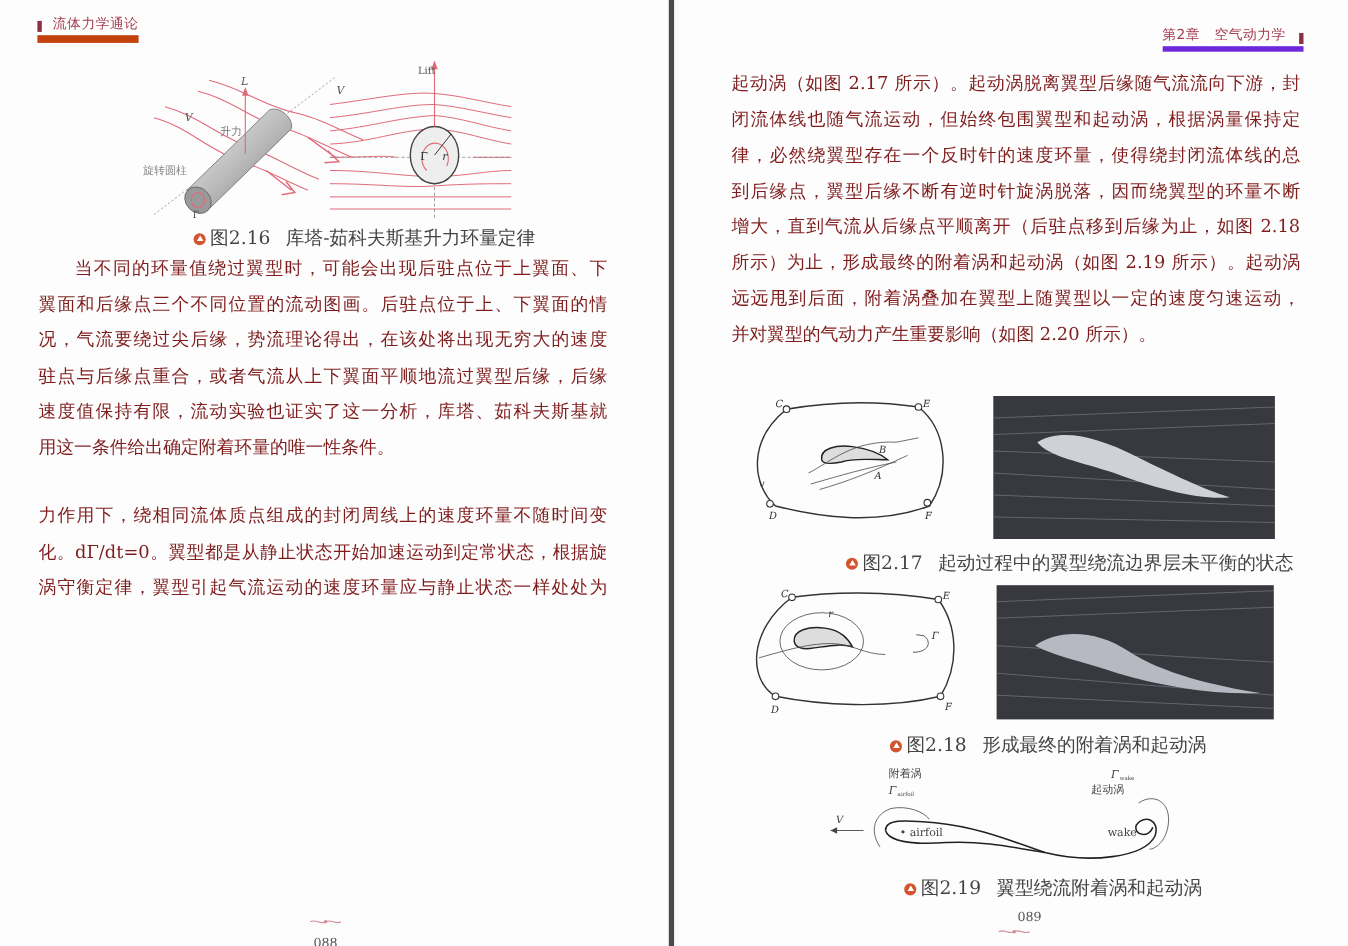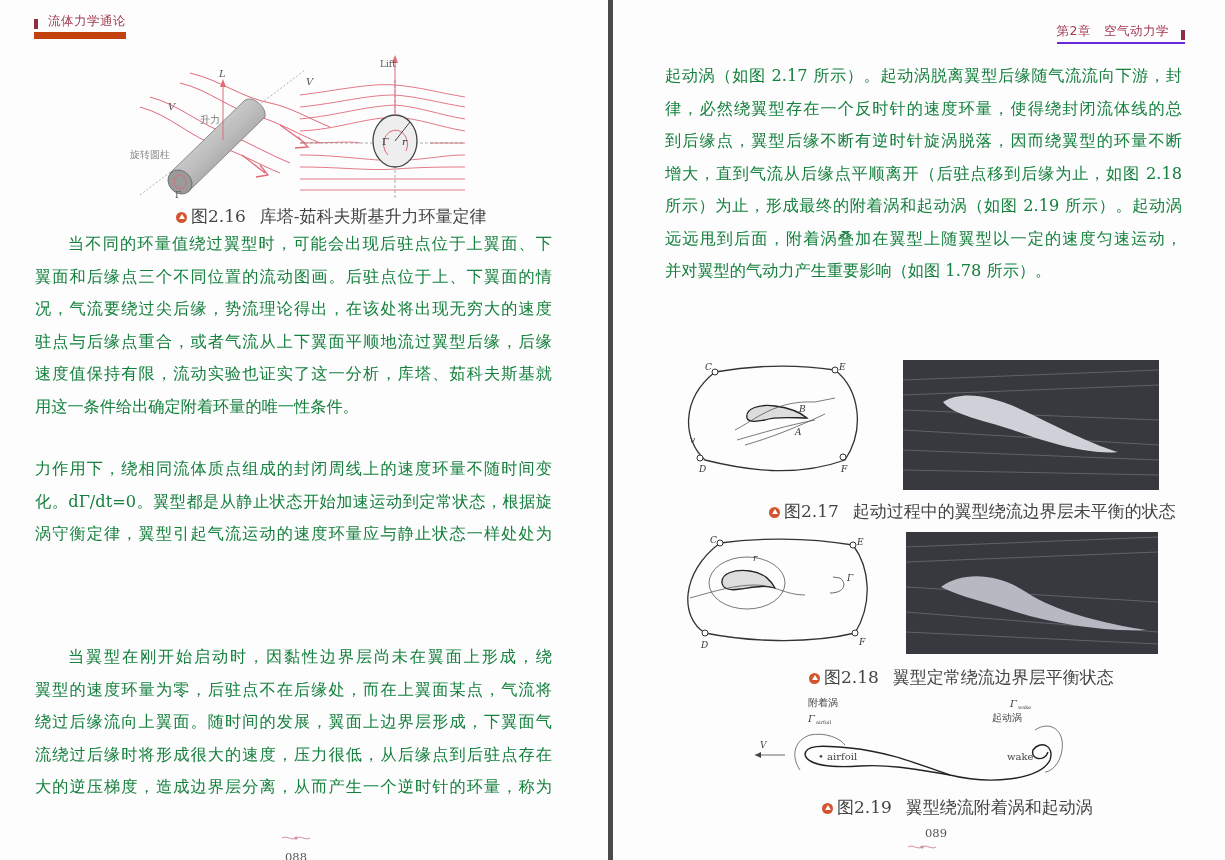--- a/index.html
+++ b/index.html
@@ -7,24 +7,24 @@
          font-family: "DejaVu Serif", "Liberation Serif", serif; color:#2b2b2b; }
   .page { position:absolute; top:0; height:860px; background:#fdfdfd; }
   .page.left { left:0; width:608px; }
   .page.right { left:613px; width:612px; }
   .spine { position:absolute; left:608px; top:0; width:5px; height:860px; background:#4a4a4a; }
 
   .running-head { position:absolute; font-family:"DejaVu Sans","Liberation Sans",sans-serif;
                   font-size:12.5px; color:#a23b50; letter-spacing:0.5px; }
   .running-head.left { left:34px; top:13px; padding:0 0 2px 14px; border-bottom:7px solid #c2410c; }
   .running-head.left .mark { position:absolute; left:0; top:6px; width:4px; height:10px; background:#8e3045; }
-  .running-head.right { right:40px; top:23px; padding:0 16px 2px 0; border-bottom:2px solid #6d28d9; }
+  .running-head.right { right:40px; top:23px; padding:0 16px 2px 0; border-bottom:5px solid #6d28d9; }
   .running-head.right .mark { position:absolute; right:0; top:7px; width:4px; height:10px; background:#8e3045; }
 
-  .para { position:absolute; font-size:16.2px; line-height:32.5px; text-align:justify; color:#15803d; }
+  .para { position:absolute; font-size:16.2px; line-height:32.5px; text-align:justify; color:#7f1d1d; }
   .para .line { display:block; white-space:nowrap; text-align-last:justify; text-align:justify; }
   .para .line.last { text-align-last:left; }
   .para .line.indent { padding-left:33px; }
 
   .caption { position:absolute; font-size:17px; color:#444; white-space:nowrap; }
   .caption .tri { display:inline-block; width:11px; height:11px; border-radius:50%; background:#d2552f;
                   position:relative; vertical-align:-1px; margin-right:4px; }
   .caption .tri::after { content:""; position:absolute; left:2.5px; top:2px; border-left:3px solid transparent;
                   border-right:3px solid transparent; border-bottom:5px solid #fff; }
   .caption .num { margin-right:14px; }
@@ -117,52 +117,46 @@
     <span class="line">速度值保持有限，流动实验也证实了这一分析，库塔、茹科夫斯基就</span>
     <span class="line last">用这一条件给出确定附着环量的唯一性条件。</span>
   </div>
 
   <div class="para" style="left:35px; top:453px; width:517px;">
     <span class="line">力作用下，绕相同流体质点组成的封闭周线上的速度环量不随时间变</span>
     <span class="line">化。dΓ/dt=0。翼型都是从静止状态开始加速运动到定常状态，根据旋</span>
     <span class="line">涡守衡定律，翼型引起气流运动的速度环量应与静止状态一样处处为</span>
   </div>
 
-  <div class="para" style="left:35px; top:641px; width:517px;">
-    <span class="line indent">当翼型在刚开始启动时，因黏性边界层尚未在翼面上形成，绕</span>
-    <span class="line">翼型的速度环量为零，后驻点不在后缘处，而在上翼面某点，气流将</span>
-    <span class="line">绕过后缘流向上翼面。随时间的发展，翼面上边界层形成，下翼面气</span>
-    <span class="line">流绕过后缘时将形成很大的速度，压力很低，从后缘点到后驻点存在</span>
-    <span class="line">大的逆压梯度，造成边界层分离，从而产生一个逆时针的环量，称为</span>
-  </div>
 
   <div class="folio" style="left:276px; top:817px;margin-top:33px;">088</div>
   <svg class="folio-orn" style="left:281px; top:834px;" viewBox="0 0 30 8">
     <path d="M1,4 C6,1 10,7 15,4 C20,1 24,7 29,4" stroke="#d48a9a" fill="none" stroke-width="1"></path>
     <circle cx="15" cy="4" r="1.6" fill="#d48a9a"></circle>
   </svg>
 </div>
 
 <div class="spine"></div>
 
 <div class="page right">
 
   <div class="running-head right">
     <span>第2章　空气动力学</span>
     <span class="mark"></span>
   </div>
 
   <div class="para" style="left:52px; top:60px; width:517px;">
     <span class="line">起动涡（如图 2.17 所示）。起动涡脱离翼型后缘随气流流向下游，封</span>
+    <span class="line">闭流体线也随气流运动，但始终包围翼型和起动涡，根据涡量保持定</span>
     <span class="line">律，必然绕翼型存在一个反时针的速度环量，使得绕封闭流体线的总</span>
     <span class="line">到后缘点，翼型后缘不断有逆时针旋涡脱落，因而绕翼型的环量不断</span>
     <span class="line">增大，直到气流从后缘点平顺离开（后驻点移到后缘为止，如图 2.18</span>
     <span class="line">所示）为止，形成最终的附着涡和起动涡（如图 2.19 所示）。起动涡</span>
     <span class="line">远远甩到后面，附着涡叠加在翼型上随翼型以一定的速度匀速运动，</span>
-    <span class="line last">并对翼型的气动力产生重要影响（如图 1.78 所示）。</span>
+    <span class="line last">并对翼型的气动力产生重要影响（如图 2.20 所示）。</span>
   </div>
 
   <div class="figure" style="left:62px; top:360px; width:200px; height:118px;">
     <svg width="200" height="118" viewBox="0 0 200 118">
       <path d="M40,12 C80,5 120,4 160,10 C185,30 190,70 170,100 C120,118 70,110 30,100 C8,80 5,40 40,12 Z" fill="none" stroke="#333" stroke-width="1.3"></path>
       <g fill="#fff" stroke="#333" stroke-width="1">
         <circle cx="40" cy="12" r="3"></circle>
           <circle cx="160" cy="10" r="3"></circle>
         <circle cx="25" cy="98" r="3"></circle>
           <circle cx="168" cy="97" r="3"></circle>
@@ -230,21 +224,21 @@
         <line x1="0" y1="15" x2="252" y2="5"></line>
           <line x1="0" y1="30" x2="252" y2="20"></line>
         <line x1="0" y1="55" x2="252" y2="70"></line>
           <line x1="0" y1="80" x2="252" y2="100"></line>
         <line x1="0" y1="100" x2="252" y2="112"></line>
       </g>
       <path d="M35,55 C55,40 90,40 120,60 C150,80 200,92 240,98 C200,100 150,92 110,80 C80,70 55,65 35,55 Z" fill="#b8b8c2"></path>
     </svg>
   </div>
   <div class="caption" style="left:196px; top:666px;">
-    <span class="tri"></span><span class="num">图2.18</span><span>翼型定常绕流边界层平衡状态</span>
+    <span class="tri"></span><span class="num">图2.18</span><span>形成最终的附着涡和起动涡</span>
   </div>
 
   <div class="figure" style="left:137px; top:690px; width:360px; height:100px;">
     <svg width="360" height="100" viewBox="0 0 360 100">
       <line x1="5" y1="65" x2="35" y2="65" stroke="#444" stroke-width="0.8"></line>
       <polygon points="5,65 11,62 11,68" fill="#444"></polygon>
       <path d="M50,80 C40,65 45,50 60,45 C75,42 90,48 95,55" fill="none" stroke="#555" stroke-width="0.8"></path>
       <path d="M55,65 C55,55 70,55 100,58 C140,62 170,75 200,85 C240,95 290,90 300,70 C305,55 290,50 283,60 C280,70 295,72 298,62" fill="none" stroke="#222" stroke-width="1.4"></path>
       <path d="M55,65 C58,75 80,78 110,76 C140,74 170,80 200,85" fill="none" stroke="#222" stroke-width="1.4"></path>
       <path d="M285,40 C300,30 315,40 312,60 C310,75 300,82 295,82" fill="none" stroke="#555" stroke-width="0.8"></path>

